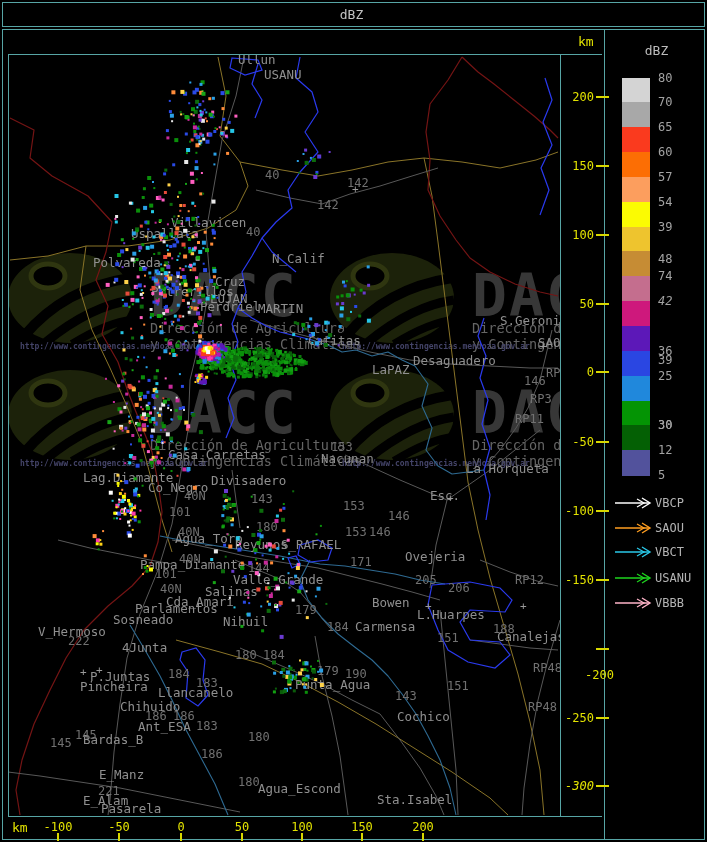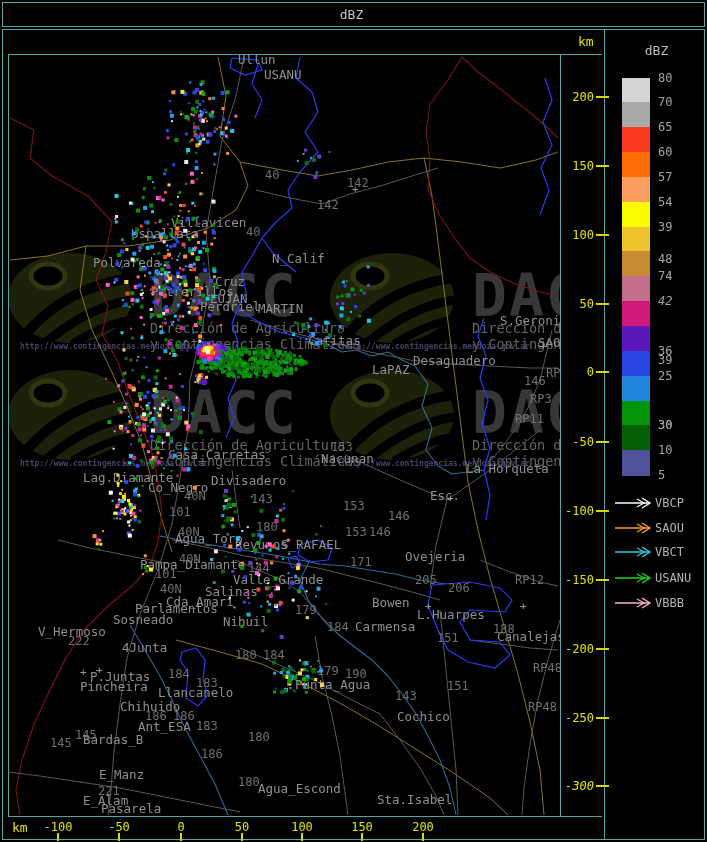--- a/index.html
+++ b/index.html
@@ -1934,21 +1934,21 @@
         <div class="swlab" style="top:290px;margin-top:34px;">39</div>
         <div class="sw" style="top:321.85px;height:25.35px;background:#2a46e2;"></div>
         <div class="swlab" style="top:314.85px;">36</div>
         <div class="sw" style="top:346.70000000000005px;height:25.35px;background:#2088dc;"></div>
         <div class="swlab" style="top:339.70000000000005px;">25</div>
         <div class="sw" style="top:371.55px;height:25.35px;background:#049404;"></div>
         <div class="swlab" style="top:345px;margin-top:44px;">30</div>
         <div class="sw" style="top:396.40000000000003px;height:25.35px;background:#046004;"></div>
         <div class="swlab" style="top:389.40000000000003px;">30</div>
         <div class="sw" style="top:421.25px;height:25.35px;background:#52529c;"></div>
-        <div class="swlab" style="top:414.25px;">10</div>
+        <div class="swlab" style="top:414.25px;">12</div>
         <div class="swlab" style="top:439.1px;">5</div>
       </div>
     <div id="legend-vectors">
         <svg width="44" height="14" style="position:absolute;left:5px;top:467px;">
           <line x1="2" y1="7" x2="36" y2="7" stroke="#ffffff" stroke-width="1.4"></line>
           <polyline points="29,2 37,7 29,12" fill="none" stroke="#ffffff" stroke-width="1.4"></polyline>
           <polyline points="24,3 31,7 24,11" fill="none" stroke="#ffffff" stroke-width="1.2"></polyline>
         </svg>
         <div class="vecrow-label" style="top:467px;">VBCP</div>
         <svg width="44" height="14" style="position:absolute;left:5px;top:492px;">
@@ -1987,21 +1987,21 @@
     <div class="ylab" style="top:297px;">50</div>
     <div class="ytick" style="top:303px;"></div>
     <div class="ylab" style="top:365px;">0</div>
     <div class="ytick" style="top:371px;"></div>
     <div class="ylab" style="top:435px;">-50</div>
     <div class="ytick" style="top:441px;"></div>
     <div class="ylab" style="top:504px;">-100</div>
     <div class="ytick" style="top:510px;"></div>
     <div class="ylab" style="top:573px;">-150</div>
     <div class="ytick" style="top:579px;"></div>
-    <div class="ylab" style="top:642px;">-200</div>
+    <div class="ylab" style="top:668px;margin-left:20px;">-200</div>
     <div class="ytick" style="top:648px;"></div>
     <div class="ylab" style="top:711px;">-250</div>
     <div class="ytick" style="top:717px;"></div>
     <div class="ylab" style="top:779px;font-style:italic;">-300</div>
     <div class="ytick" style="top:785px;"></div>
     <div class="xlab" style="left:36px;">-100</div>
     <div class="xtick" style="left:57px;"></div>
     <div class="xlab" style="left:97px;">-50</div>
     <div class="xtick" style="left:118px;"></div>
     <div class="xlab" style="left:159px;">0</div>

